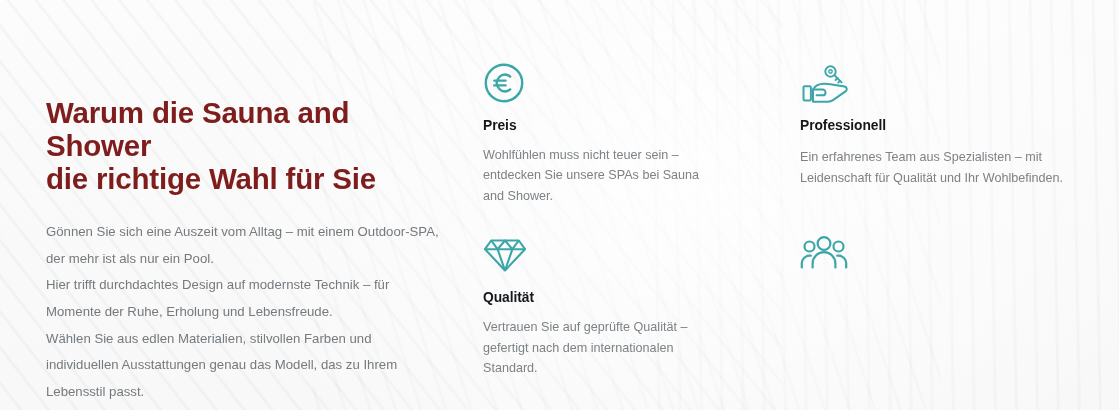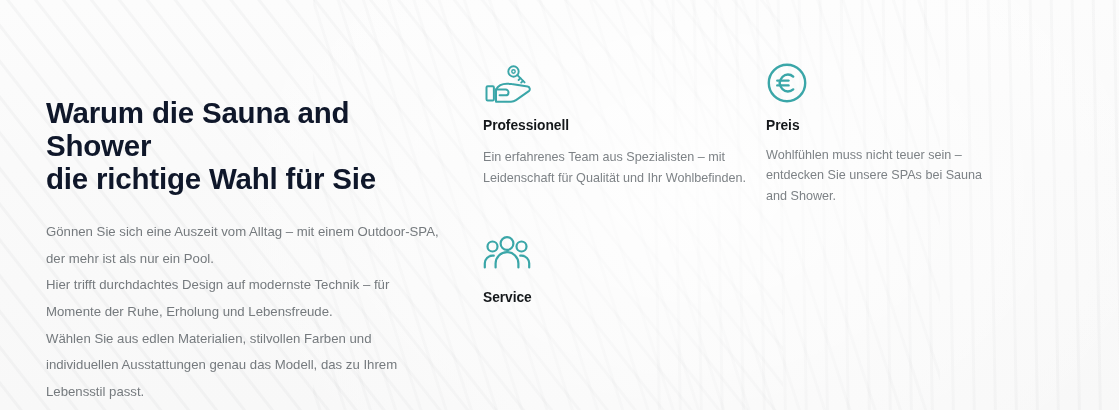--- a/index.html
+++ b/index.html
@@ -93,21 +93,21 @@
     left: 46px;
     top: 96px;
     width: 400px;
   }
   #page-title {
     margin: 0;
     font-size: 29.5px;
     line-height: 1.12;
     font-weight: 700;
     letter-spacing: -0.2px;
-    color: #0f172a;
+    color: #7f1d1d;
     white-space: pre-line;
   }
   #intro-paragraph {
     margin: 24px 0 0 0;
     font-size: 13.2px;
     line-height: 2.02;
     color: #757a7e;
     white-space: pre-line;
   }
 
@@ -172,73 +172,87 @@
     <p id="intro-paragraph">Gönnen Sie sich eine Auszeit vom Alltag – mit einem Outdoor-SPA, der mehr ist als nur ein Pool.
  Hier trifft durchdachtes Design auf modernste Technik – für Momente der Ruhe, Erholung und Lebensfreude.
  Wählen Sie aus edlen Materialien, stilvollen Farben und individuellen Ausstattungen genau das Modell, das zu Ihrem Lebensstil passt.
 Sauna and Shower – weil Entspannung zuhause beginnt</p>
   </div>
 
   <div id="feature-grid">
 
     <div class="feature-row row-1">
 
-      <div class="feature-card col-b">
-        <span class="feature-icon">
-          <svg width="52" height="44" viewBox="0 0 52 44" fill="none">
-
-            <circle cx="30.5" cy="9.5" r="5.2" stroke="#3aa6a8" stroke-width="1.9" fill="none"></circle>
-            <circle cx="30.5" cy="9.5" r="1.7" stroke="#3aa6a8" stroke-width="1.4" fill="none"></circle>
-
-            <path d="M34.4 13.2 L41.6 20.4" stroke="#3aa6a8" stroke-width="1.9" stroke-linecap="round"></path>
-            <path d="M37.4 16.2 L35.6 18.0" stroke="#3aa6a8" stroke-width="1.9" stroke-linecap="round"></path>
-            <path d="M40.0 18.8 L38.2 20.6" stroke="#3aa6a8" stroke-width="1.9" stroke-linecap="round"></path>
-
-            <rect x="3.5" y="24.2" width="7.4" height="14.2" rx="1.2" stroke="#3aa6a8" stroke-width="2" fill="none"></rect>
-
-            <path d="M13.0 27.5 h9.6 a2.9 2.9 0 0 1 0 5.8 h-6.0" stroke="#3aa6a8" stroke-width="2" stroke-linecap="round" stroke-linejoin="round" fill="none"></path>
-            <path d="M13.0 27.5 c3.4 -6.2 10.0 -6.4 15.6 -5.4 l16.0 2.4 a2.6 2.6 0 0 1 1.2 4.6 l-12.8 9.0 a9 9 0 0 1 -5.0 1.6 H13.0 z" stroke="#3aa6a8" stroke-width="2" stroke-linejoin="round" fill="none"></path>
-          </svg>
-        </span>
-        <h3 class="feature-title">Professionell</h3>
-        <p class="feature-desc">Ein erfahrenes Team aus Spezialisten – mit
-Leidenschaft für Qualität und Ihr Wohlbefinden.</p>
-      </div>
-
       <div class="feature-card col-a">
         <span class="feature-icon">
           <svg width="42" height="42" viewBox="0 0 42 42" fill="none">
             <circle cx="21" cy="21" r="18.2" stroke="#3aa6a8" stroke-width="2.4"></circle>
             <path d="M27.2 14.6c-1.4-1.3-3.2-2.1-5.3-2.1-4.1 0-7.4 3.3-8.3 8.5 0 0 0 0 0 0 .9 5.2 4.2 8.5 8.3 8.5 2.1 0 3.9-.8 5.3-2.1" stroke="#3aa6a8" stroke-width="2.4" stroke-linecap="round" fill="none"></path>
             <path d="M11.3 18.6h11.2" stroke="#3aa6a8" stroke-width="2.4" stroke-linecap="round"></path>
             <path d="M11.3 23.4h11.2" stroke="#3aa6a8" stroke-width="2.4" stroke-linecap="round"></path>
           </svg>
         </span>
         <h3 class="feature-title">Preis</h3>
         <p class="feature-desc">Wohlfühlen muss nicht teuer sein –
 entdecken Sie unsere SPAs bei Sauna
 and Shower.</p>
       </div>
+
+      <div class="feature-card col-b">
+        <span class="feature-icon">
+          <svg width="52" height="44" viewBox="0 0 52 44" fill="none">
+
+            <circle cx="30.5" cy="9.5" r="5.2" stroke="#3aa6a8" stroke-width="1.9" fill="none"></circle>
+            <circle cx="30.5" cy="9.5" r="1.7" stroke="#3aa6a8" stroke-width="1.4" fill="none"></circle>
+
+            <path d="M34.4 13.2 L41.6 20.4" stroke="#3aa6a8" stroke-width="1.9" stroke-linecap="round"></path>
+            <path d="M37.4 16.2 L35.6 18.0" stroke="#3aa6a8" stroke-width="1.9" stroke-linecap="round"></path>
+            <path d="M40.0 18.8 L38.2 20.6" stroke="#3aa6a8" stroke-width="1.9" stroke-linecap="round"></path>
+
+            <rect x="3.5" y="24.2" width="7.4" height="14.2" rx="1.2" stroke="#3aa6a8" stroke-width="2" fill="none"></rect>
+
+            <path d="M13.0 27.5 h9.6 a2.9 2.9 0 0 1 0 5.8 h-6.0" stroke="#3aa6a8" stroke-width="2" stroke-linecap="round" stroke-linejoin="round" fill="none"></path>
+            <path d="M13.0 27.5 c3.4 -6.2 10.0 -6.4 15.6 -5.4 l16.0 2.4 a2.6 2.6 0 0 1 1.2 4.6 l-12.8 9.0 a9 9 0 0 1 -5.0 1.6 H13.0 z" stroke="#3aa6a8" stroke-width="2" stroke-linejoin="round" fill="none"></path>
+          </svg>
+        </span>
+        <h3 class="feature-title">Professionell</h3>
+        <p class="feature-desc">Ein erfahrenes Team aus Spezialisten – mit
+Leidenschaft für Qualität und Ihr Wohlbefinden.</p>
+      </div>
     </div>
 
     <div class="feature-row row-2">
 
+      <div class="feature-card col-a">
+        <span class="feature-icon">
+          <svg width="44" height="40" viewBox="0 0 44 40" fill="none">
+            <path d="M8.2 6.5 H35.8 L42 15.2 L22 36.5 L2 15.2 Z" stroke="#3aa6a8" stroke-width="2.1" stroke-linejoin="round" fill="none"></path>
+            <path d="M2 15.2 H42" stroke="#3aa6a8" stroke-width="2.1" stroke-linejoin="round"></path>
+            <path d="M8.2 6.5 L14.6 15.2 L22 36.5" stroke="#3aa6a8" stroke-width="2.1" stroke-linejoin="round" fill="none"></path>
+            <path d="M35.8 6.5 L29.4 15.2 L22 36.5" stroke="#3aa6a8" stroke-width="2.1" stroke-linejoin="round" fill="none"></path>
+            <path d="M14.6 15.2 L22 6.5 L29.4 15.2" stroke="#3aa6a8" stroke-width="2.1" stroke-linejoin="round" fill="none"></path>
+          </svg>
+        </span>
+        <h3 class="feature-title">Qualität</h3>
+        <p class="feature-desc">Vertrauen Sie auf geprüfte Qualität –
+gefertigt nach dem internationalen
+Standard.</p>
+      </div>
 
       <div class="feature-card col-b">
         <span class="feature-icon">
           <svg width="48" height="40" viewBox="0 0 48 40" fill="none">
 
             <circle cx="9.5" cy="12.5" r="5.0" stroke="#3aa6a8" stroke-width="2.2" fill="none"></circle>
             <path d="M1.8 33.5 v-4.2 a7.6 7.6 0 0 1 7.6 -7.6 h1.4" stroke="#3aa6a8" stroke-width="2.2" stroke-linecap="round" fill="none"></path>
 
             <circle cx="38.5" cy="12.5" r="5.0" stroke="#3aa6a8" stroke-width="2.2" fill="none"></circle>
             <path d="M46.2 33.5 v-4.2 a7.6 7.6 0 0 0 -7.6 -7.6 h-1.4" stroke="#3aa6a8" stroke-width="2.2" stroke-linecap="round" fill="none"></path>
 
             <circle cx="24" cy="9.5" r="6.4" stroke="#3aa6a8" stroke-width="2.2" fill="none"></circle>
             <path d="M12.6 33.5 v-4.0 a11.4 11.4 0 0 1 22.8 0 v4.0" stroke="#3aa6a8" stroke-width="2.2" stroke-linecap="round" stroke-linejoin="round" fill="none"></path>
           </svg>
         </span>
-        <h3 class="feature-title">Service</h3>
       </div>
     </div>
 
   </div>
 </div>
 
 </body></html>

